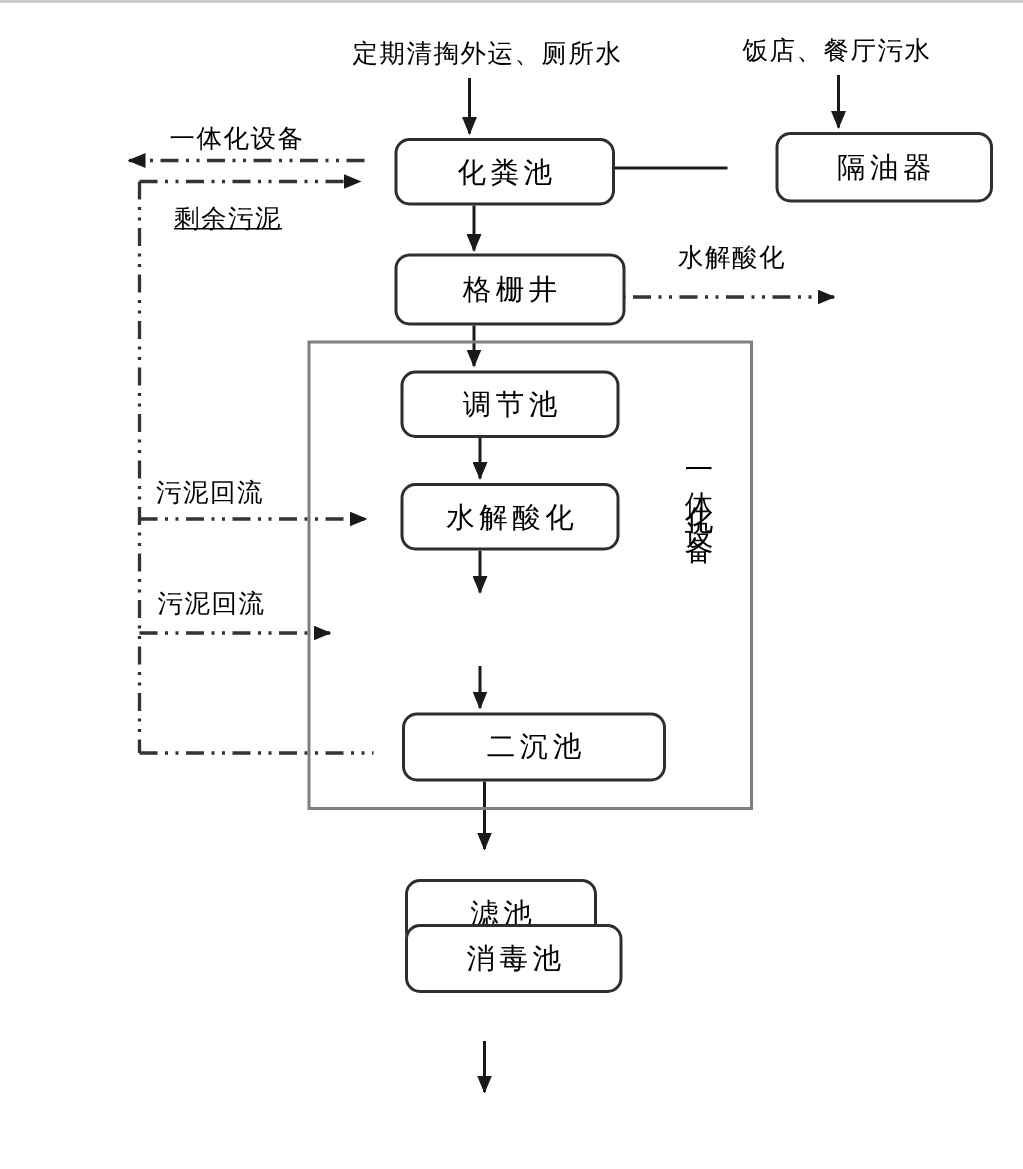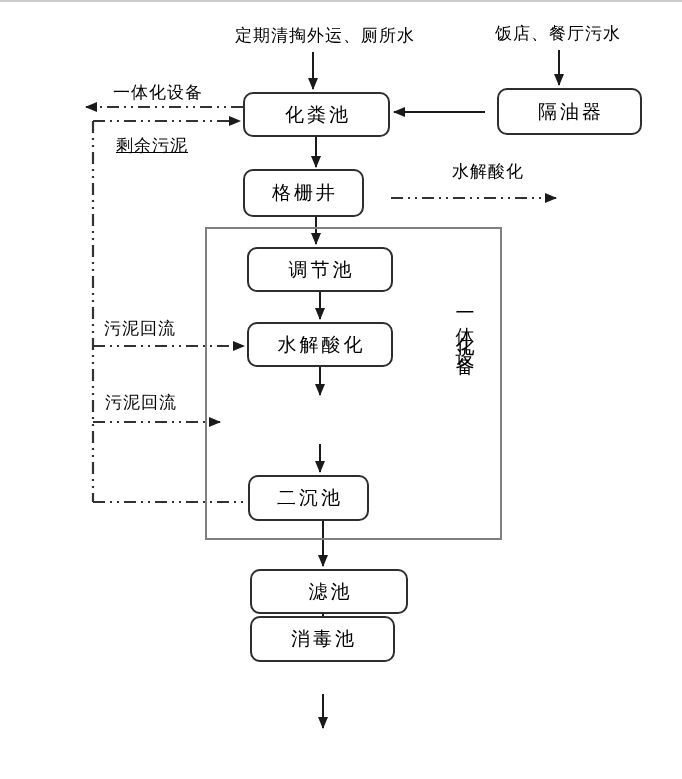--- a/index.html
+++ b/index.html
@@ -33,20 +33,21 @@
     border: 2.5px solid #2e2e2e;
     border-radius: 10px;
     background: #ffffff;
     display: flex;
     align-items: center;
     justify-content: center;
     font-size: 19px;
     letter-spacing: 3px;
     color: #000000;
     text-indent: 3px; 
+    margin-left: 20px;
   }
   #unit-container {
     position: absolute;
     z-index: 1;
     box-sizing: border-box;
     border: 2px solid #7f7f7f;
     background: transparent;
   }
   .flow-label {
     position: absolute;
@@ -108,25 +109,25 @@
   </svg>
 
   <div id="unit-container" style="left:205px; top:227px; width:297px; height:313px;"></div>
   <div id="integrated-label">一体化设备</div>
 
   <div class="flow-label" style="left:235px; top:24px; width:176px;">定期清掏外运、厕所水</div>
   <div class="flow-label" style="left:483px; top:22px; width:150px;">饭店、餐厅污水</div>
 
   <div class="node" style="left:243px; top:92px;  width:147px; height:45px;">化粪池</div>
   <div class="node" style="left:497px; top:88px;  width:145px; height:47px;">隔油器</div>
-  <div class="node" style="left:243px; top:169px; width:121px; height:48px;">格栅井</div>
+  <div class="node" style="left:243px; top:169px; width:154px; height:48px;">格栅井</div>
   <div class="node" style="left:247px; top:247px; width:146px; height:45px;">调节池</div>
   <div class="node" style="left:247px; top:322px; width:146px; height:45px;">水解酸化</div>
-  <div class="node" style="left:248px; top:475px; width:121px; height:46px;">二沉池</div>
-  <div class="node" style="left:250px; top:569px; width:158px; height:45px;">滤池</div>
+  <div class="node" style="left:248px; top:475px; width:176px; height:46px;">二沉池</div>
+  <div class="node" style="left:250px; top:586px; width:128px; height:45px;">滤池</div>
   <div class="node" style="left:250px; top:616px; width:145px; height:46px;text-align:center;">消毒池</div>
 
   <div class="flow-label" style="left:96px;  top:81px;  width:124px;">一体化设备</div>
   <div class="flow-label" style="left:110px; top:134px; width:84px;text-decoration:underline;">剩余污泥</div>
   <div class="flow-label" style="left:440px; top:160px; width:96px;">水解酸化</div>
   <div class="flow-label" style="left:98px;  top:317px; width:84px;">污泥回流</div>
   <div class="flow-label" style="left:99px;  top:391px; width:84px;">污泥回流</div>
 
 </div>
 

